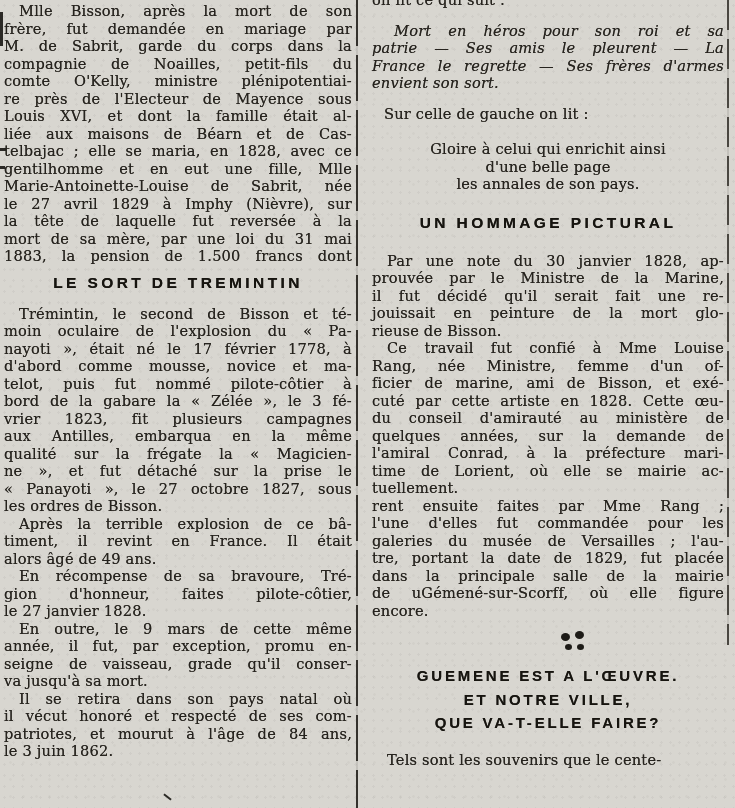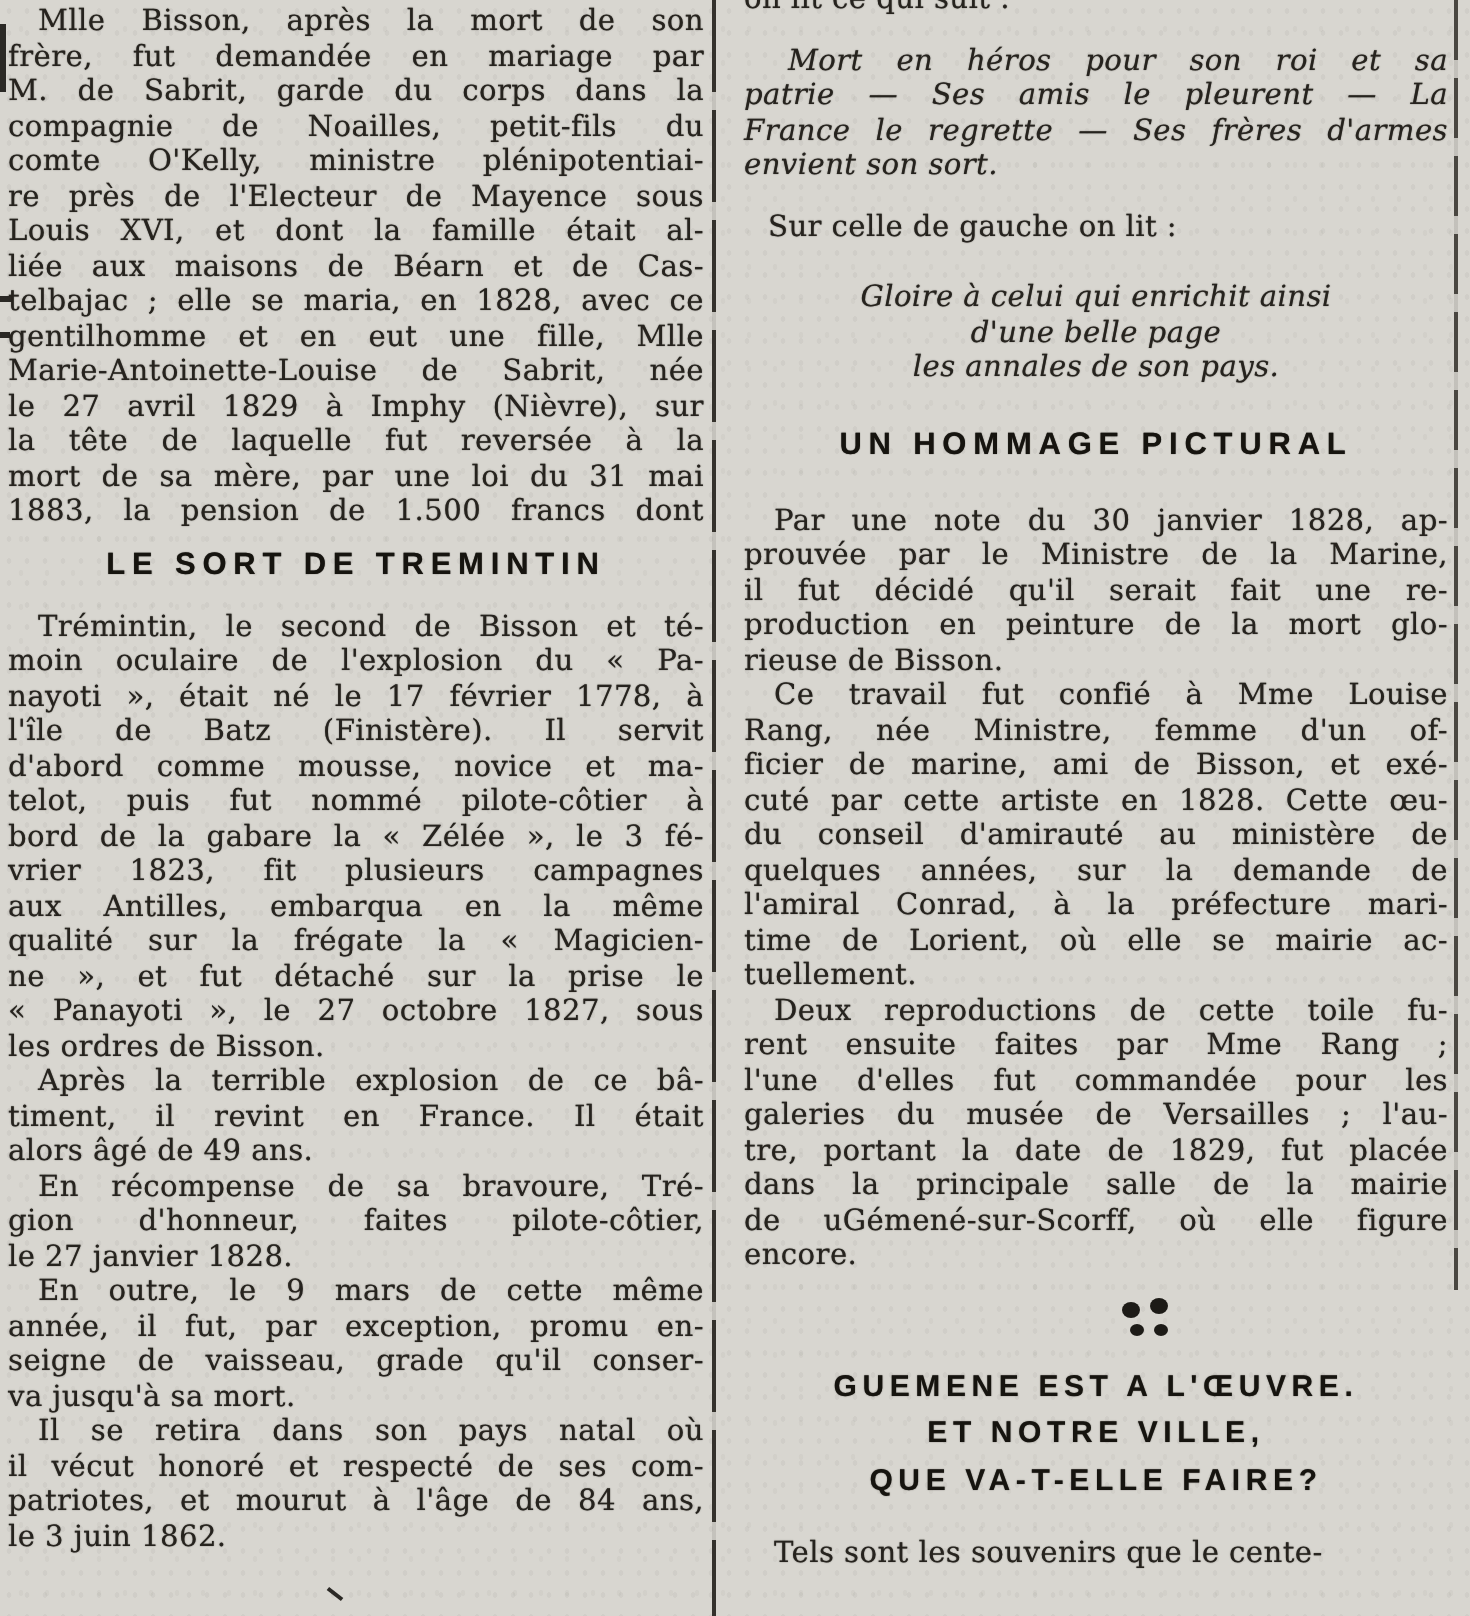--- a/index.html
+++ b/index.html
@@ -41,21 +41,21 @@
     text-align:justify;text-align-last:justify;
     text-shadow:0 0 .6px rgba(38,35,30,.75);
     white-space:nowrap;overflow:visible;
   }
   .line{white-space:normal;}
   .line.last,.line.solo{text-align-last:left;}
   .para{margin:0;}
   .para.indent .line.first{text-indent:15px;}
   .quote .line{font-style:italic;}
   .quote.indent .line.first{text-indent:22px;}
-  .quote-center .line{font-style:italic;text-align:right;text-align-last:center;text-indent:0;}
+  .quote-center .line{text-align:right;text-align-last:center;text-indent:0;}
 
   .headline{
     font-family:"Liberation Sans", sans-serif;font-weight:700;
     font-size:15.5px;letter-spacing:3.4px;text-align:center;
     color:#16140f;margin:10px 0 11px 0;
     text-shadow:0 0 .5px rgba(20,18,14,.8);
   }
   .headline-tremintin{margin:9px 0 13px 0;}
   .headline-hommage{margin:21px 0 0 0;}
   .headline-guemene{margin:13px 0 0 0;font-size:15px;letter-spacing:2.8px;}
@@ -111,21 +111,20 @@
         <div class="line">le 27 avril 1829 à Imphy (Nièvre), sur</div>
         <div class="line">la tête de laquelle fut reversée à la</div>
         <div class="line">mort de sa mère, par une loi du 31 mai</div>
         <div class="line">1883, la pension de 1.500 francs dont</div>
       </div>
     <h2 class="headline headline-tremintin">LE SORT DE TREMINTIN</h2>
     <div class="para indent">
         <div class="line first">Trémintin, le second de Bisson et té-</div>
         <div class="line">moin oculaire de l'explosion du « Pa-</div>
         <div class="line">nayoti », était né le 17 février 1778, à</div>
-        <div class="line">l'île de Batz (Finistère). Il servit</div>
         <div class="line">d'abord comme mousse, novice et ma-</div>
         <div class="line">telot, puis fut nommé pilote-côtier à</div>
         <div class="line">bord de la gabare la « Zélée », le 3 fé-</div>
         <div class="line">vrier 1823, fit plusieurs campagnes</div>
         <div class="line">aux Antilles, embarqua en la même</div>
         <div class="line">qualité sur la frégate la « Magicien-</div>
         <div class="line">ne », et fut détaché sur la prise le</div>
         <div class="line">« Panayoti », le 27 octobre 1827, sous</div>
         <div class="line last">les ordres de Bisson.</div>
       </div>
@@ -165,36 +164,35 @@
     <div class="para quote-center mt-gloire">
         <div class="line first">Gloire à celui qui enrichit ainsi</div>
         <div class="line">d'une belle page</div>
         <div class="line last">les annales de son pays.</div>
       </div>
     <h2 class="headline headline-hommage">UN HOMMAGE PICTURAL</h2>
     <div class="para indent mt-note">
         <div class="line first">Par une note du 30 janvier 1828, ap-</div>
         <div class="line">prouvée par le Ministre de la Marine,</div>
         <div class="line">il fut décidé qu'il serait fait une re-</div>
-        <div class="line">production en peinture de la mort glo-</div>
+        <div class="line">jouissait en peinture de la mort glo-</div>
         <div class="line last">rieuse de Bisson.</div>
       </div>
     <div class="para indent">
         <div class="line first">Ce travail fut confié à Mme Louise</div>
         <div class="line">Rang, née Ministre, femme d'un of-</div>
         <div class="line">ficier de marine, ami de Bisson, et exé-</div>
         <div class="line">cuté par cette artiste en 1828. Cette œu-</div>
         <div class="line">du conseil d'amirauté au ministère de</div>
         <div class="line">quelques années, sur la demande de</div>
         <div class="line">l'amiral Conrad, à la préfecture mari-</div>
         <div class="line">time de Lorient, où elle se mairie ac-</div>
         <div class="line last">tuellement.</div>
       </div>
     <div class="para indent">
-        <div class="line first">Deux reproductions de cette toile fu-</div>
         <div class="line">rent ensuite faites par Mme Rang ;</div>
         <div class="line">l'une d'elles fut commandée pour les</div>
         <div class="line">galeries du musée de Versailles ; l'au-</div>
         <div class="line">tre, portant la date de 1829, fut placée</div>
         <div class="line">dans la principale salle de la mairie</div>
         <div class="line">de uGémené-sur-Scorff, où elle figure</div>
         <div class="line last">encore.</div>
       </div>
     <div class="ornament"></div>
     <h2 class="headline headline-guemene">

